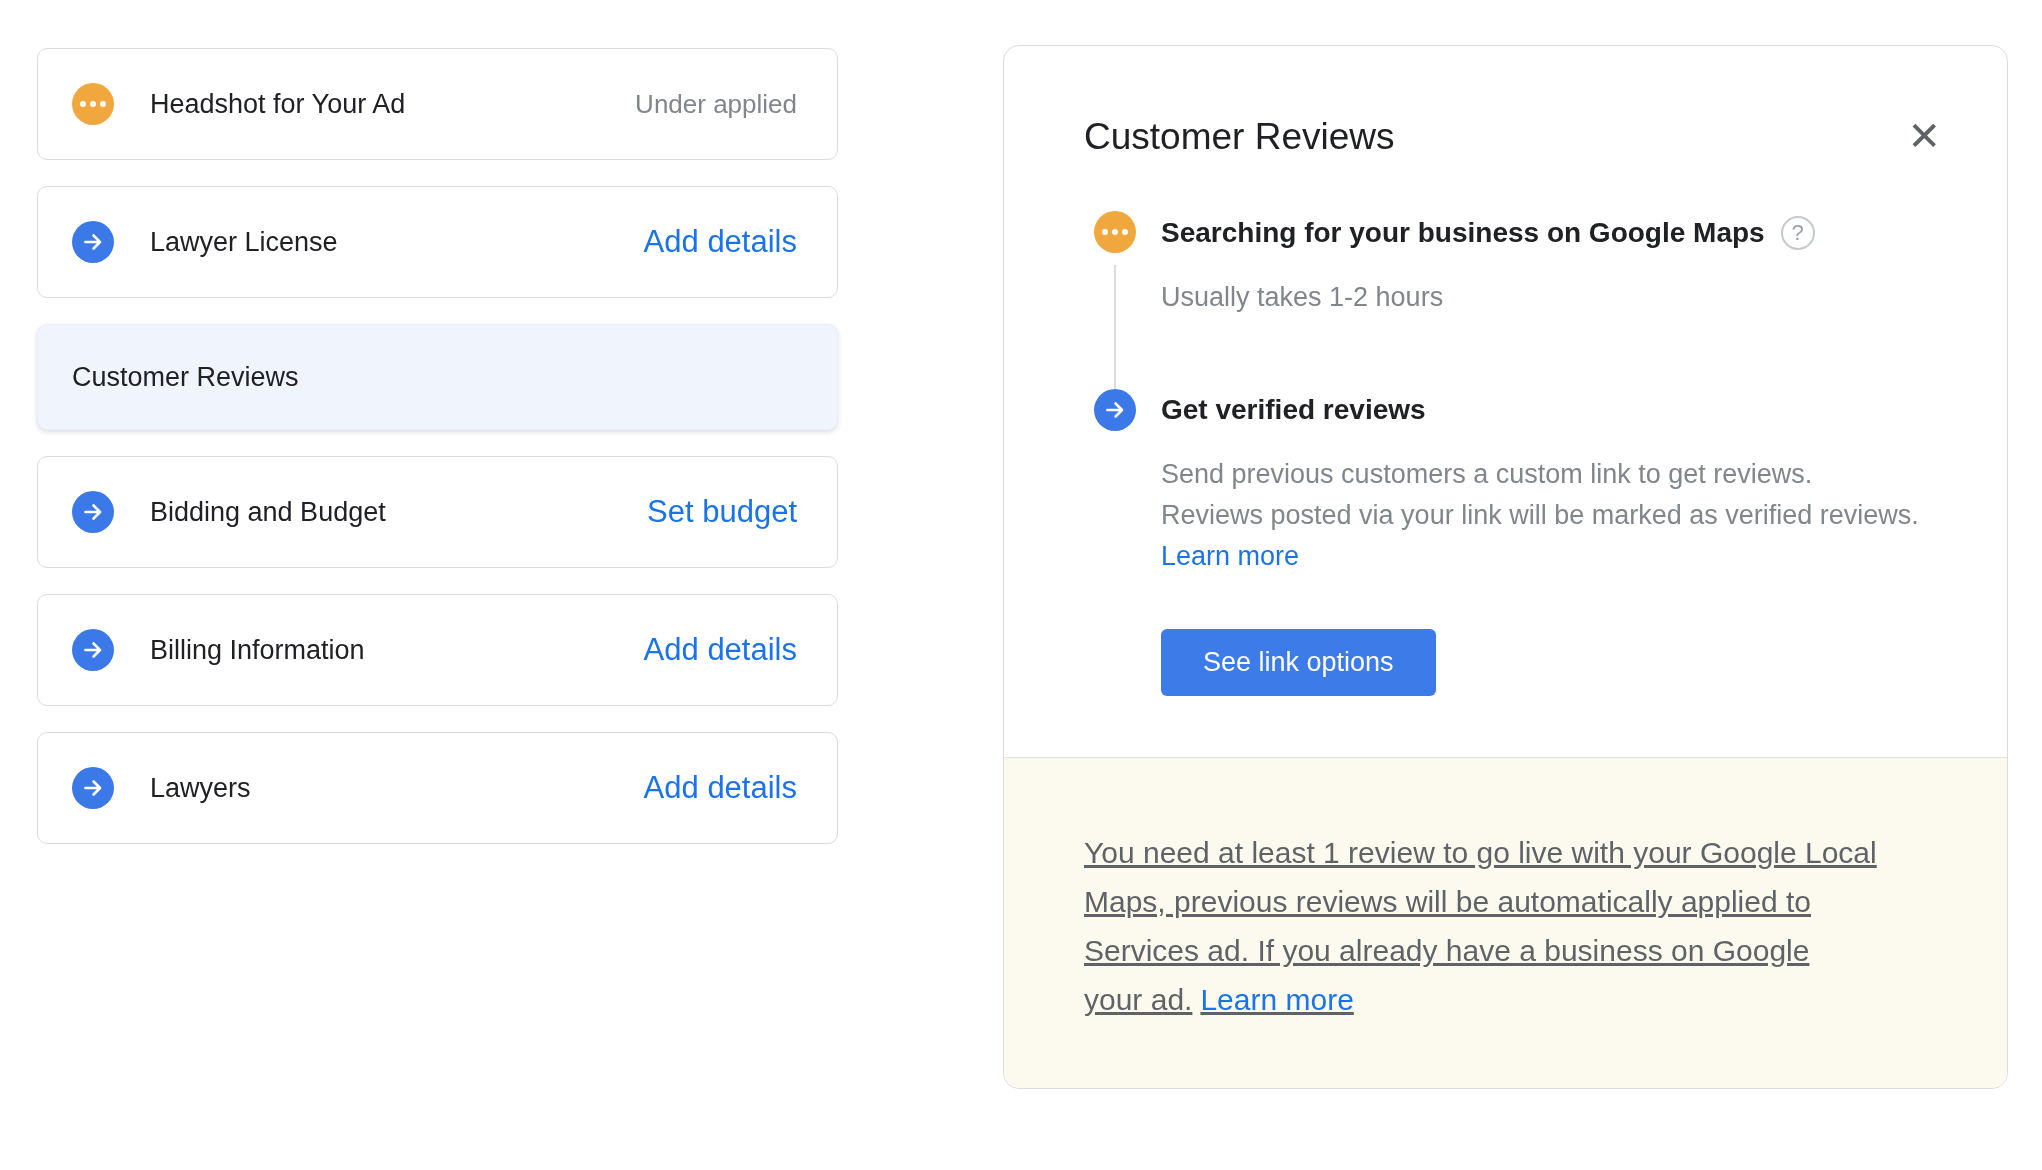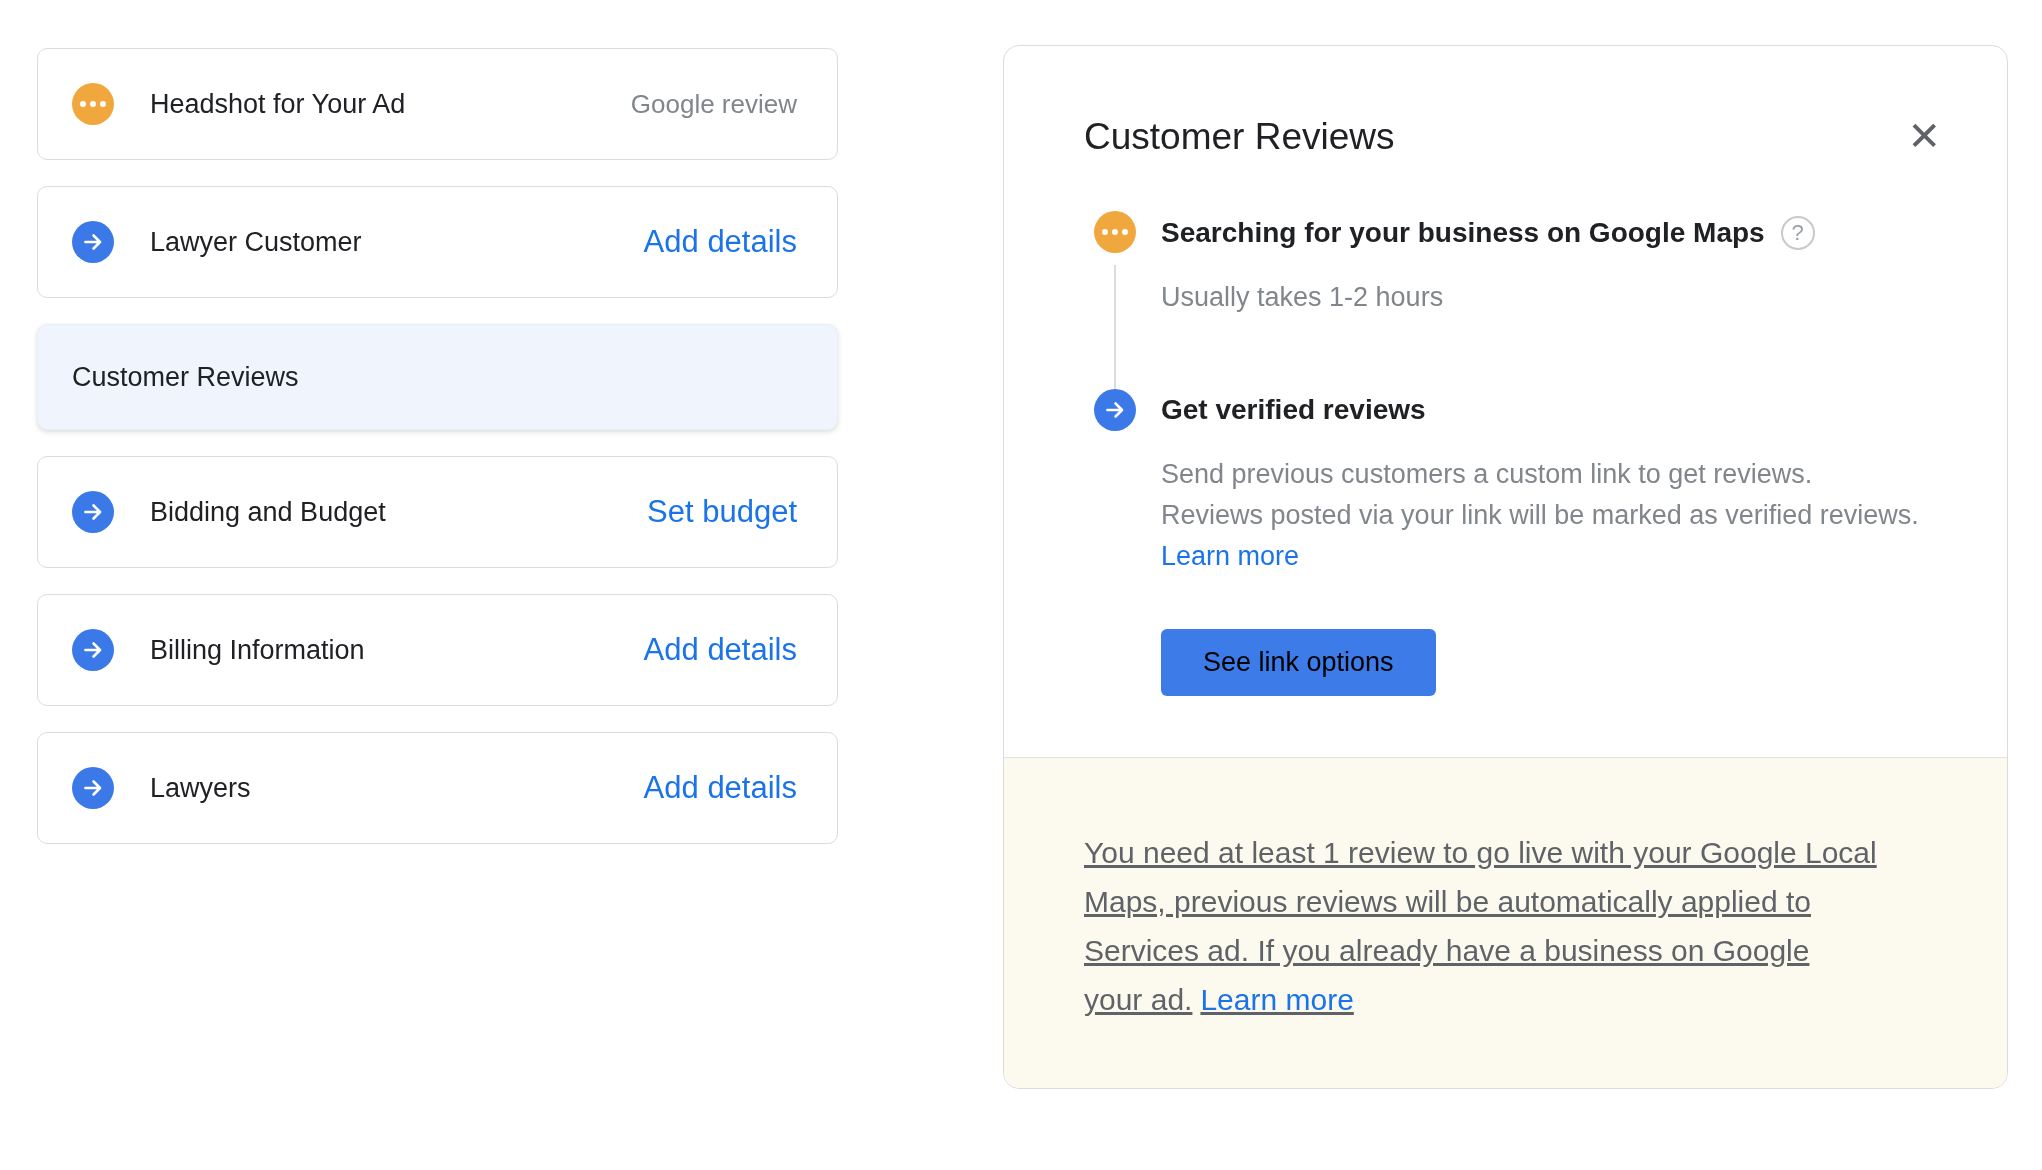--- a/index.html
+++ b/index.html
@@ -75,21 +75,21 @@
     color: #9aa0a6; font-size: 22px; font-weight: 400;
     display: inline-flex; align-items: center; justify-content: center;
     cursor: pointer; flex-shrink: 0;
   }
   .note { margin-top: 32px; font-size: 27px; color: #80868b; }
   .body-block { margin-top: 28px; }
   .body-line { font-size: 27px; color: #80868b; line-height: 41px; }
   .learn-link { font-size: 27px; line-height: 41px; color: #1a73e8; text-decoration: none; }
   .primary-btn {
     margin-top: 52px; height: 67px; padding: 0 42px;
-    background: #3d7be9; color: #000000; font-size: 27px;
+    background: #3d7be9; color: #ffffff; font-size: 27px;
     border: none; border-radius: 6px; cursor: pointer;
     font-family: "Liberation Sans", "DejaVu Sans", sans-serif;
   }
 
   .panel-footer {
     height: 331px; flex-shrink: 0;
     background: #fcfaee; border-top: 1px solid #e2e4e2;
     padding: 70px 80px 0 80px;
     font-size: 30px; line-height: 49px; color: #5f6368; text-decoration: underline;
   }
@@ -102,32 +102,32 @@
 
   <div class="card">
     <span class="icon-wrap">
       <span class="circle amber">
           <span class="dot"></span>
           <span class="dot"></span>
           <span class="dot"></span>
         </span>
     </span>
     <span class="card-label">Headshot for Your Ad</span>
-    <span class="card-action-status">Google review</span>
-  </div>
-
-  <div class="card">
-    <span class="icon-wrap">
-      <span class="circle blue">
-        <svg class="arrow-svg" viewBox="0 0 24 24">
-            <path d="M5 12h13M12.5 6l6 6-6 6" fill="none" stroke="#ffffff" stroke-width="2.4" stroke-linecap="round" stroke-linejoin="round"></path>
-          </svg>
-      </span>
-    </span>
-    <span class="card-label">Lawyer Customer</span>
+    <span class="card-action-status">Under applied</span>
+  </div>
+
+  <div class="card">
+    <span class="icon-wrap">
+      <span class="circle blue">
+        <svg class="arrow-svg" viewBox="0 0 24 24">
+            <path d="M5 12h13M12.5 6l6 6-6 6" fill="none" stroke="#ffffff" stroke-width="2.4" stroke-linecap="round" stroke-linejoin="round"></path>
+          </svg>
+      </span>
+    </span>
+    <span class="card-label">Lawyer License</span>
     <a href="#" class="card-action-link">Add details</a>
   </div>
 
   <div class="card selected">
     <span class="card-label">Customer Reviews</span>
   </div>
 
   <div class="card">
     <span class="icon-wrap">
       <span class="circle blue">

